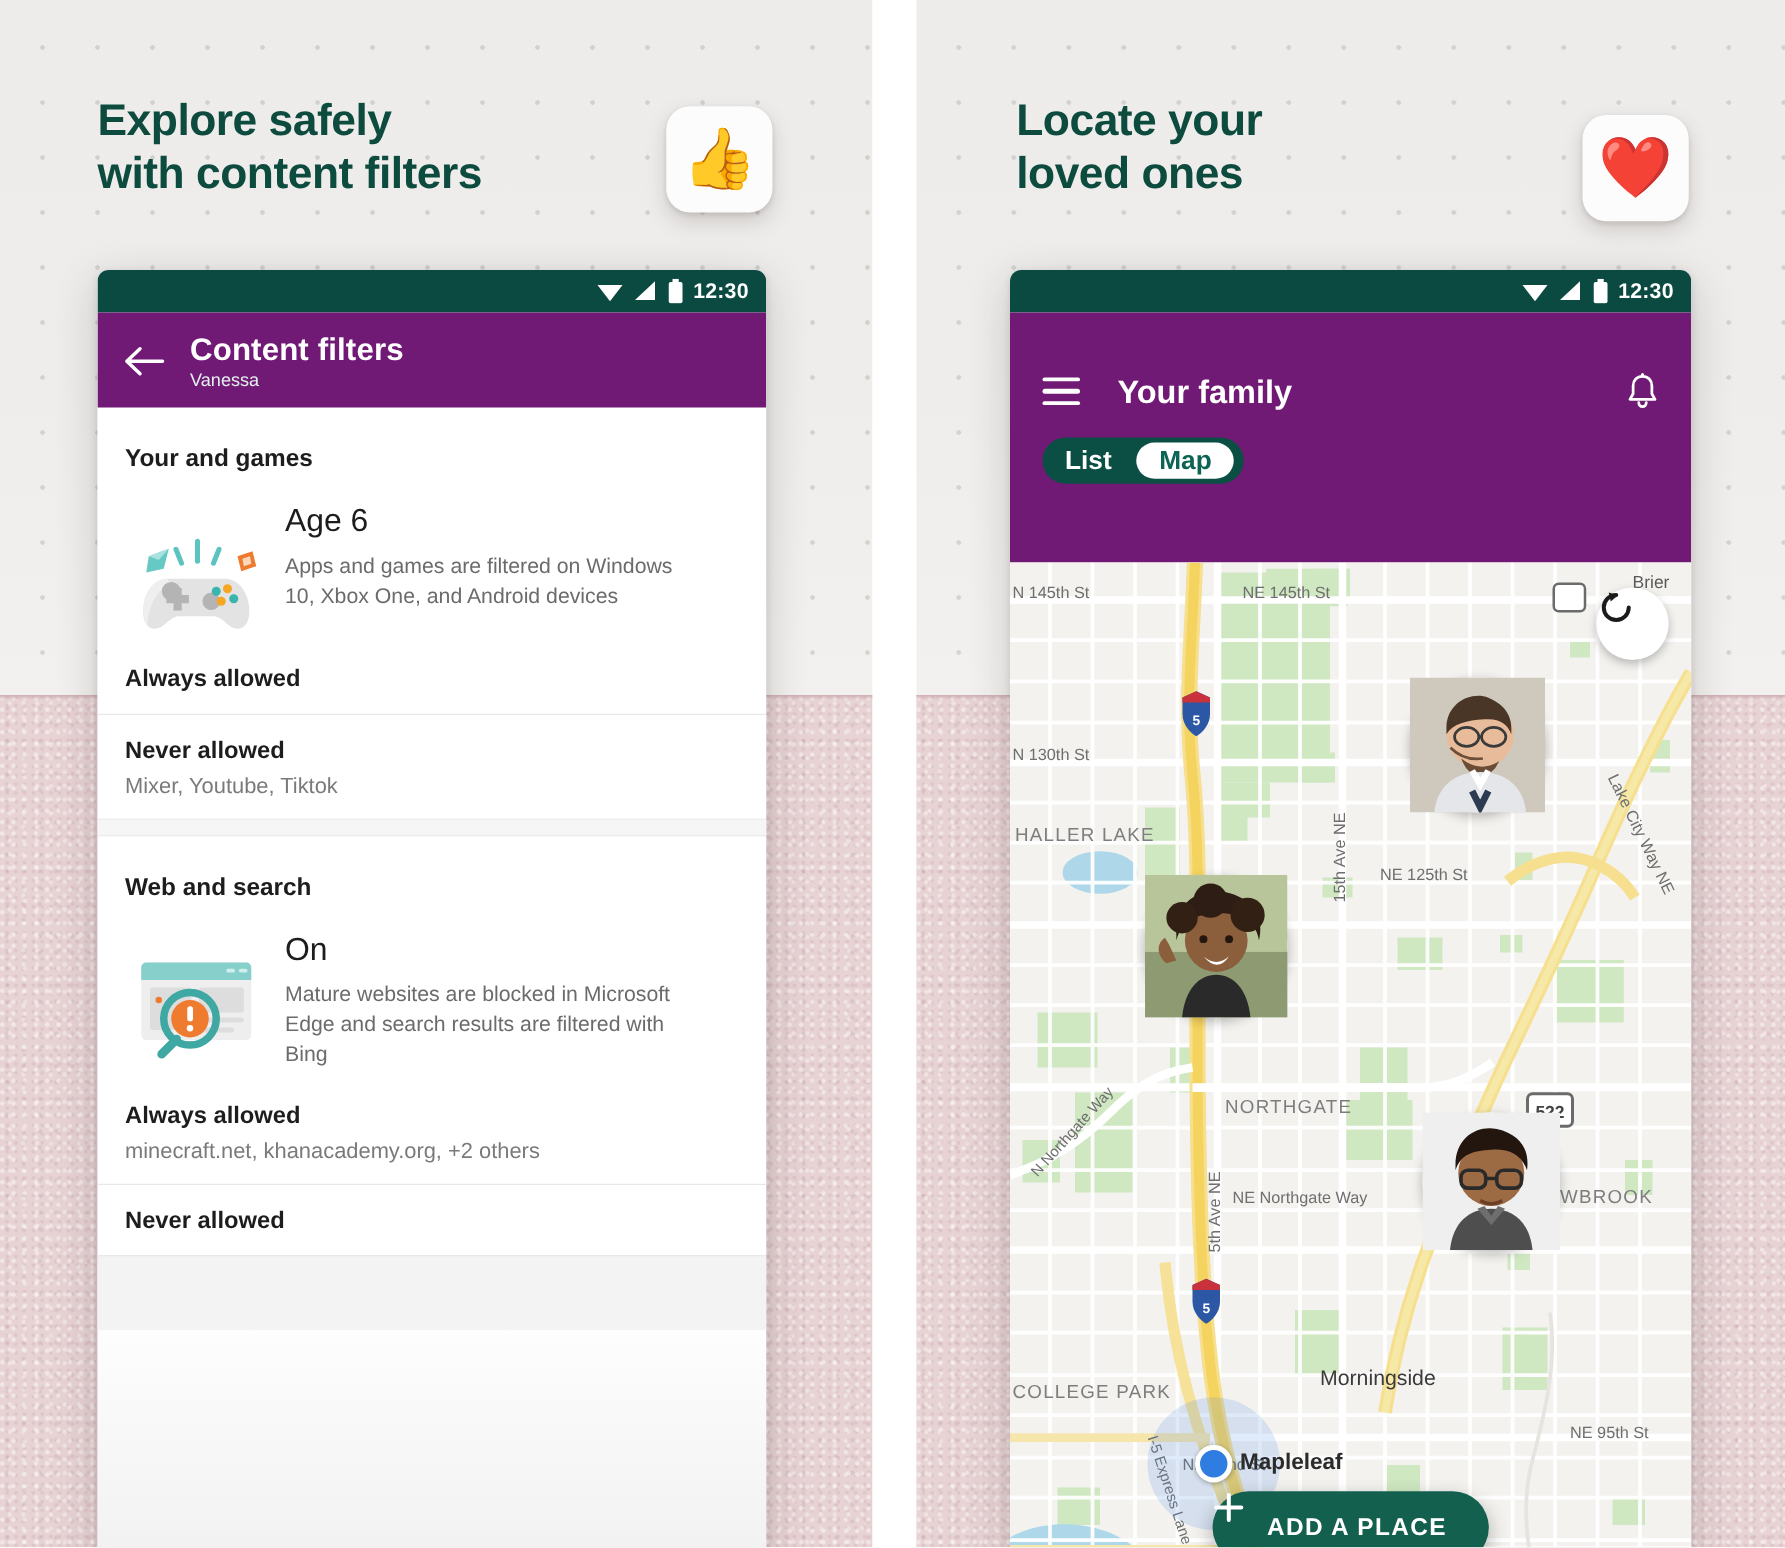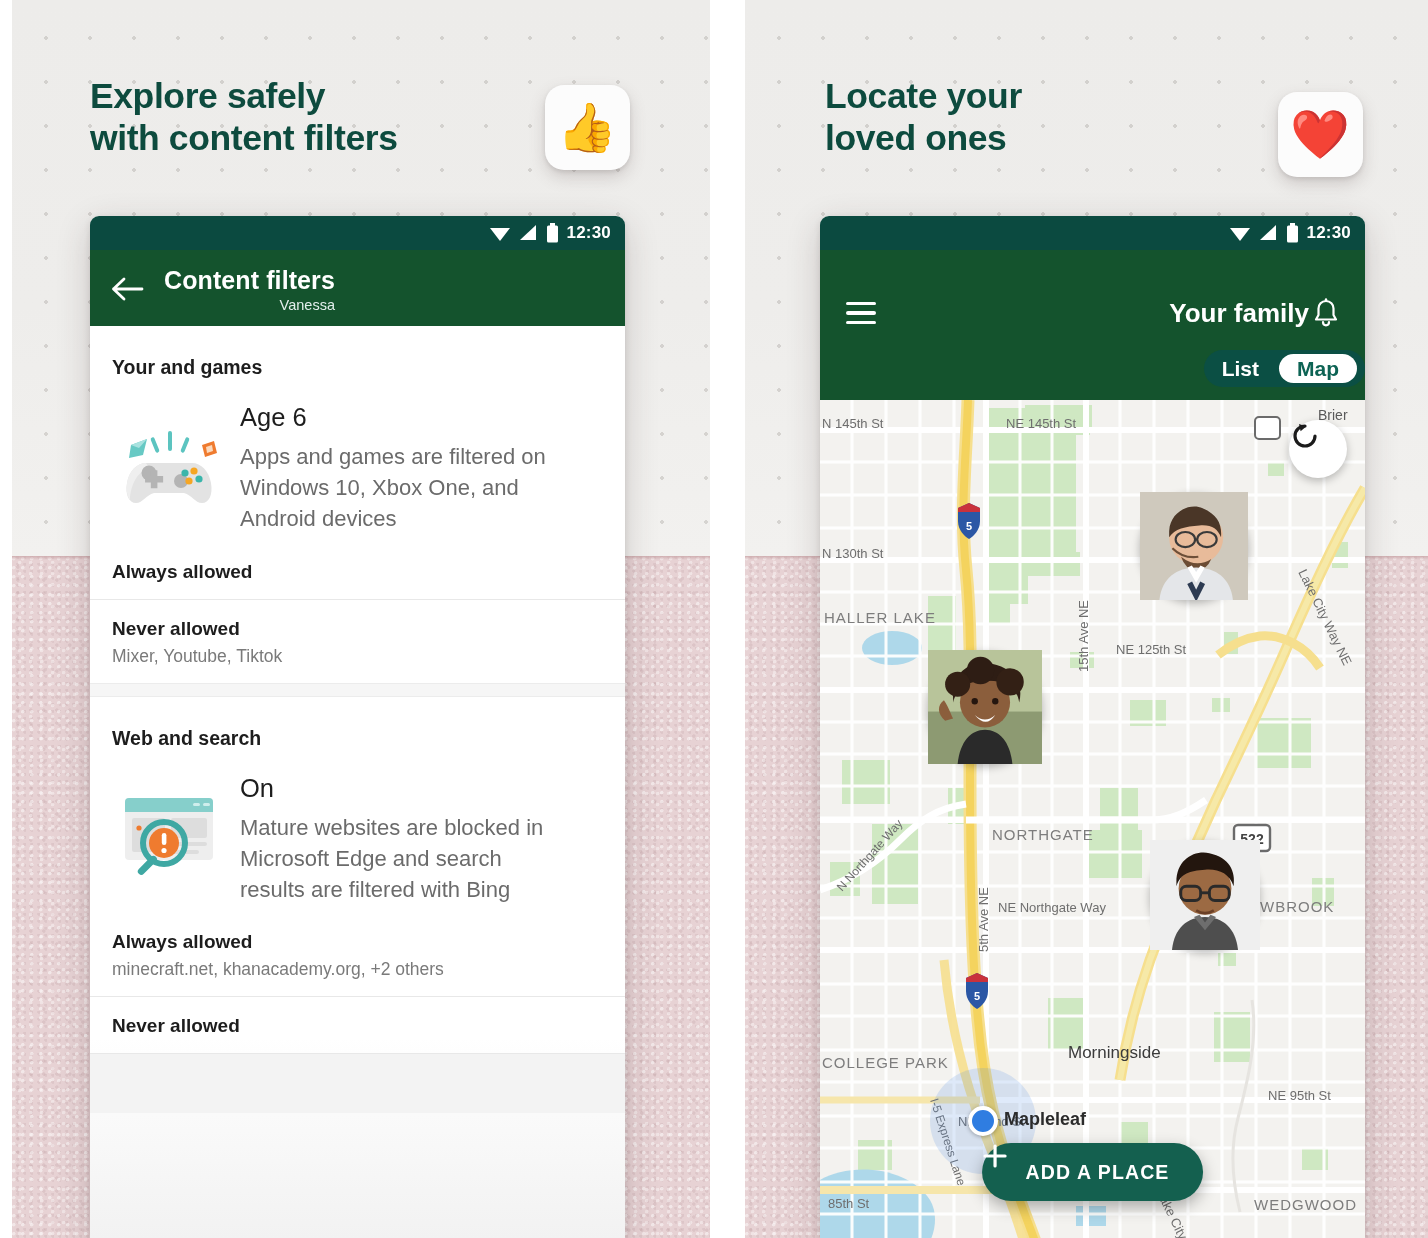--- a/index.html
+++ b/index.html
@@ -5,21 +5,21 @@
   * { box-sizing: border-box; margin: 0; padding: 0; }
   html, body {
     width: 1428px; height: 1238px;
     background: #ffffff;
     font-family: "Liberation Sans", sans-serif;
     overflow: hidden;
   }
   .stage { position: relative; width: 1428px; height: 1238px; background:#fff; }
 
   
-  .panel { position: absolute; top: 0; height: 1238px; overflow: hidden; margin-left: 12px; }
+  .panel { position: absolute; top: 0; height: 1238px; overflow: hidden; }
   .panel-left  { left: 0px;   width: 698px; }
   .panel-right { left: 733px; width: 695px; }
 
   .bg-top {
     position:absolute; left:0; top:0; right:0; height: 556px;
     background: linear-gradient(180deg,#edecea 0%, #eeedeb 55%, #f2f1ef 100%);
   }
   .bg-dots {
     position:absolute; left:0; top:0; right:0; height: 556px;
     background-image: radial-gradient(circle, rgba(150,145,140,.30) 1.7px, transparent 1.9px);
@@ -69,29 +69,29 @@
   }
   .panel-right .phone { left:75px; top:216px; width:545px; }
 
   .statusbar {
     height:34px; background:#0b4a40; display:flex; align-items:center;
     justify-content:flex-end; padding-right:14px; gap:8px;
   }
   .sb-time { color:#fff; font-size:17px; font-weight:bold; letter-spacing:.2px; }
   .sb-ico { display:flex; align-items:center; }
 
-  .appbar { background:#14532d; position:relative;text-align:right; }
+  .appbar { background:#701a75; position:relative; }
   .appbar-l { height:76px; display:flex; align-items:flex-start; padding:10px 0 0 0; }
   .back-arrow { width:74px; display:flex; justify-content:center; padding-top:16px; }
   .ab-titles { padding-top:6px; }
   .ab-title { color:#fff; font-size:25px; font-weight:bold; letter-spacing:.1px; }
   .ab-sub { color:#e2efec; font-size:14.5px; margin-top:2px; }
 
   
-  .appbar-r { height:150px; padding:46px 0 0 0; position:relative; }
+  .appbar-r { height:200px; padding:46px 0 0 0; position:relative; }
   .ab-row { display:flex; align-items:center; padding:0 22px 0 26px; }
   .hamburger { width:30px; display:flex; flex-direction:column; gap:6px; }
   .hamburger i { display:block; height:3.5px; background:#fff; border-radius:2px; }
   .ab-title-r { color:#fff; font-size:26px; font-weight:bold; margin-left:30px; flex:1; }
   .bell { width:34px; height:34px; }
   .seg {
     margin:20px 0 0 26px; display:inline-flex; align-items:center;
     background:#0b4f44; border-radius:20px; height:37px; padding:0 4px 0 0;
   }
   .seg-item {
@@ -102,21 +102,21 @@
   .seg-item.on  { color:#0d6354; background:#ffffff; padding:0 18px; }
 
   
   .content { background:#fff; height:calc(100% - 110px); overflow:hidden;
              background:linear-gradient(180deg,#ffffff 0%, #ffffff 78%, #f2f2f2 100%); }
   .sec-title { font-size:19.5px; font-weight:bold; color:#1d1d1d; padding:30px 0 0 22px; }
   .feature { display:flex; padding:22px 22px 8px 18px; }
   .feature-art { width:122px; flex:0 0 122px; display:flex; align-items:flex-start; justify-content:center; padding-top:14px;}
   .feature-txt { padding-left:10px; padding-top:2px; }
   .feature-h { font-size:25.5px; color:#1d1d1d; margin-bottom:9px; }
-  .feature-p { font-size:22px; color:#6b6b6b; line-height:1.42; max-width:330px; }
+  .feature-p { font-size:17px; color:#6b6b6b; line-height:1.42; max-width:330px; }
 
   .row { padding:18px 22px 16px 22px; }
   .row + .row { border-top:1px solid #e8e8e8; }
   .row-h { font-size:19px; font-weight:bold; color:#1d1d1d; }
   .row-v { font-size:17.5px; color:#7a7a7a; margin-top:6px; }
   .block-gap { height:14px; background:#f6f6f6; border-top:1px solid #ececec; border-bottom:1px solid #ececec;}
   .tail { height:60px; background:#f3f3f3; border-top:1px solid #e8e8e8; }
 
   
   .map { position:relative; height:calc(100% - 164px); overflow:hidden; background:#f2f1ee; }

